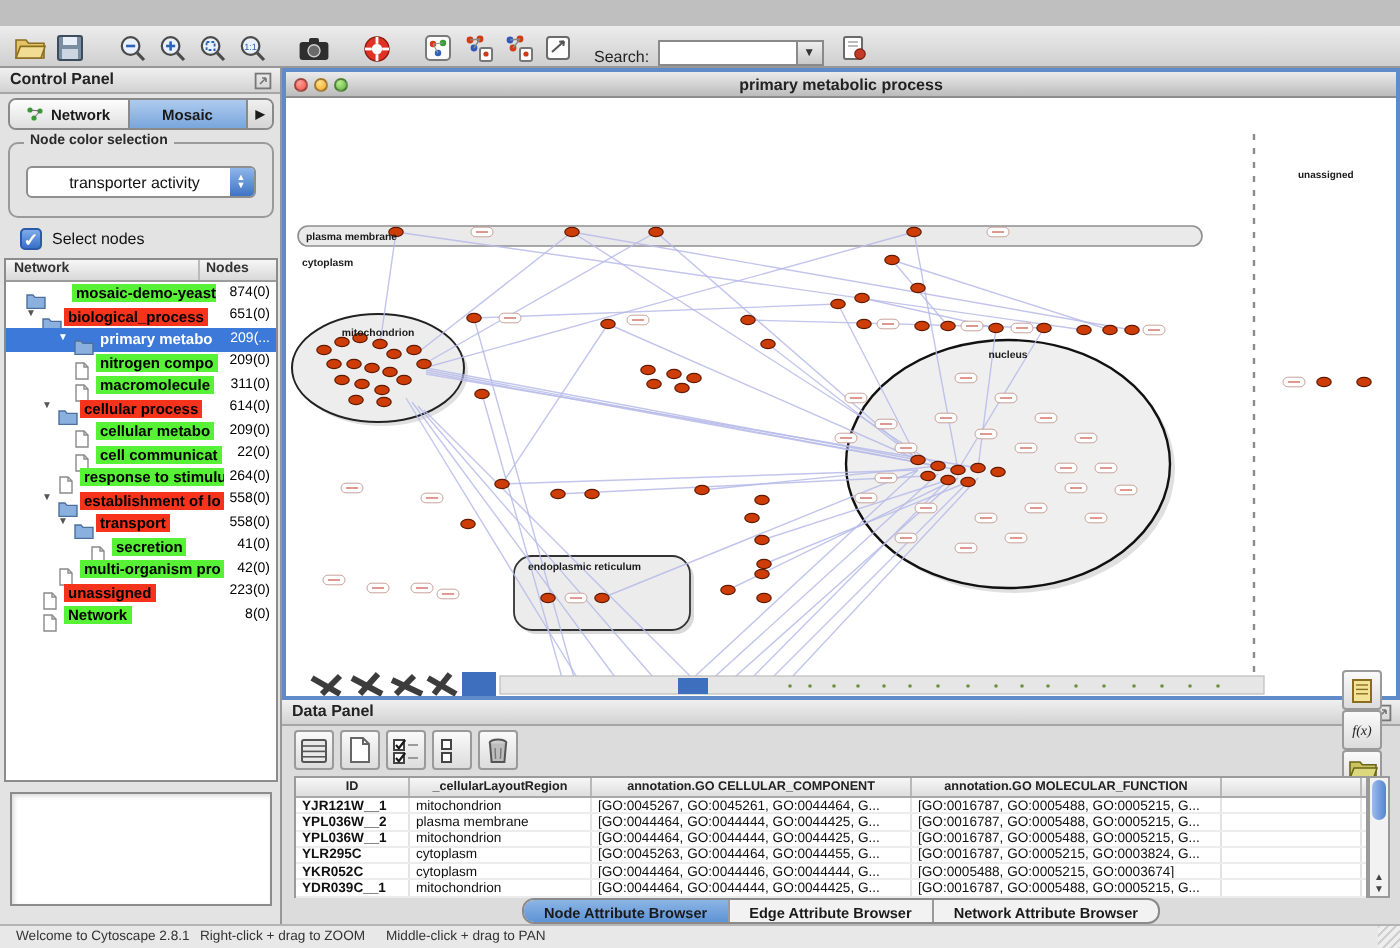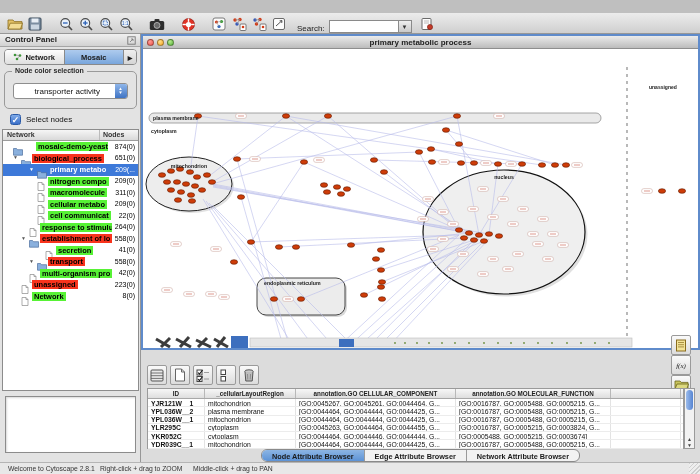--- a/index.html
+++ b/index.html
@@ -320,20 +320,28 @@
           </div>
           <div class="tree-row">
             <span class="ticon" style="left: 34px;"><svg width="8" height="9" viewBox="0 0 8 9">
                 <path d="M1 0.5h4l2 2v6H1z" fill="#fff" stroke="#8a8a8a" stroke-width="0.7"></path>
                 <path d="M5 0.5v2h2" fill="none" stroke="#8a8a8a" stroke-width="0.7"></path>
               </svg></span>
             <span class="tlabel hl-green" style="left: 45px;">macromolecule</span>
             <span class="tnum">311(0)</span>
           </div>
           <div class="tree-row">
+            <span class="tri" style="left: 18px;">▼</span>
+            <span class="ticon" style="left: 26px;"><svg width="10" height="9" viewBox="0 0 10 9">
+                <path d="M0.5 1.5h3l1 1.2h5v5.5h-9z" fill="#8ab0dd" stroke="#4d6f9d" stroke-width="0.7"></path>
+              </svg></span>
+            <span class="tlabel hl-red" style="left: 37px;">cellular process</span>
+            <span class="tnum">614(0)</span>
+          </div>
+          <div class="tree-row">
             <span class="ticon" style="left: 34px;"><svg width="8" height="9" viewBox="0 0 8 9">
                 <path d="M1 0.5h4l2 2v6H1z" fill="#fff" stroke="#8a8a8a" stroke-width="0.7"></path>
                 <path d="M5 0.5v2h2" fill="none" stroke="#8a8a8a" stroke-width="0.7"></path>
               </svg></span>
             <span class="tlabel hl-green" style="left: 45px;">cellular metabo</span>
             <span class="tnum">209(0)</span>
           </div>
           <div class="tree-row">
             <span class="ticon" style="left: 34px;"><svg width="8" height="9" viewBox="0 0 8 9">
                 <path d="M1 0.5h4l2 2v6H1z" fill="#fff" stroke="#8a8a8a" stroke-width="0.7"></path>
@@ -352,34 +360,34 @@
           </div>
           <div class="tree-row">
             <span class="tri" style="left: 18px;">▼</span>
             <span class="ticon" style="left: 26px;"><svg width="10" height="9" viewBox="0 0 10 9">
                 <path d="M0.5 1.5h3l1 1.2h5v5.5h-9z" fill="#8ab0dd" stroke="#4d6f9d" stroke-width="0.7"></path>
               </svg></span>
             <span class="tlabel hl-red" style="left: 37px;">establishment of lo</span>
             <span class="tnum">558(0)</span>
           </div>
           <div class="tree-row">
+            <span class="tri" style="left: 26px;">▼</span>
+            <span class="ticon" style="left: 34px;"><svg width="10" height="9" viewBox="0 0 10 9">
+                <path d="M0.5 1.5h3l1 1.2h5v5.5h-9z" fill="#8ab0dd" stroke="#4d6f9d" stroke-width="0.7"></path>
+              </svg></span>
+            <span class="tlabel hl-red" style="left: 45px;">transport</span>
+            <span class="tnum">558(0)</span>
+          </div>
+          <div class="tree-row">
             <span class="ticon" style="left: 42px;"><svg width="8" height="9" viewBox="0 0 8 9">
                 <path d="M1 0.5h4l2 2v6H1z" fill="#fff" stroke="#8a8a8a" stroke-width="0.7"></path>
                 <path d="M5 0.5v2h2" fill="none" stroke="#8a8a8a" stroke-width="0.7"></path>
               </svg></span>
             <span class="tlabel hl-green" style="left: 53px;">secretion</span>
             <span class="tnum">41(0)</span>
-          </div>
-          <div class="tree-row">
-            <span class="tri" style="left: 26px;">▼</span>
-            <span class="ticon" style="left: 34px;"><svg width="10" height="9" viewBox="0 0 10 9">
-                <path d="M0.5 1.5h3l1 1.2h5v5.5h-9z" fill="#8ab0dd" stroke="#4d6f9d" stroke-width="0.7"></path>
-              </svg></span>
-            <span class="tlabel hl-red" style="left: 45px;">transport</span>
-            <span class="tnum">558(0)</span>
           </div>
           <div class="tree-row">
             <span class="ticon" style="left: 26px;"><svg width="8" height="9" viewBox="0 0 8 9">
                 <path d="M1 0.5h4l2 2v6H1z" fill="#fff" stroke="#8a8a8a" stroke-width="0.7"></path>
                 <path d="M5 0.5v2h2" fill="none" stroke="#8a8a8a" stroke-width="0.7"></path>
               </svg></span>
             <span class="tlabel hl-green" style="left: 37px;">multi-organism pro</span>
             <span class="tnum">42(0)</span>
           </div>
           <div class="tree-row">
@@ -644,20 +652,27 @@
           <text x="8" y="84" font-size="5.2" font-weight="bold" fill="#1a1a1a" text-anchor="start" font-family="Liberation Sans, sans-serif">cytoplasm</text>
           <text x="46" y="119" font-size="5.2" font-weight="bold" fill="#1a1a1a" text-anchor="middle" font-family="Liberation Sans, sans-serif">mitochondrion</text>
           <text x="361" y="130" font-size="5.2" font-weight="bold" fill="#1a1a1a" text-anchor="middle" font-family="Liberation Sans, sans-serif">nucleus</text>
           <text x="121" y="236" font-size="5.2" font-weight="bold" fill="#1a1a1a" text-anchor="start" font-family="Liberation Sans, sans-serif">endoplasmic reticulum</text>
           <text x="506" y="40" font-size="5" font-weight="bold" fill="#1a1a1a" text-anchor="start" font-family="Liberation Sans, sans-serif">unassigned</text>
         </svg>
     </div>
   </div>
 
   <div class="data-panel">
+    <div class="panel-head">
+      <span>Data Panel</span>
+      <svg class="float-ic" viewBox="0 0 9 9">
+          <rect x="0.8" y="0.8" width="7.4" height="7.4" fill="none" stroke="#777" stroke-width="0.9"></rect>
+          <path d="M3 6 L6 3 M6 3 h-2 M6 3 v2" stroke="#777" stroke-width="0.8" fill="none"></path>
+        </svg>
+    </div>
     <div class="dp-toolbar">
       <div class="dp-btn">
           <svg width="14" height="13" viewBox="0 0 14 13">
             <rect x="1" y="1" width="12" height="11" rx="1" fill="#e8e8e8" stroke="#555"></rect>
             <line x1="1" y1="4" x2="13" y2="4" stroke="#555" stroke-width="0.8"></line>
             <line x1="1" y1="6.7" x2="13" y2="6.7" stroke="#555" stroke-width="0.8"></line>
             <line x1="1" y1="9.4" x2="13" y2="9.4" stroke="#555" stroke-width="0.8"></line>
           </svg>
         </div>
       <div class="dp-btn">

